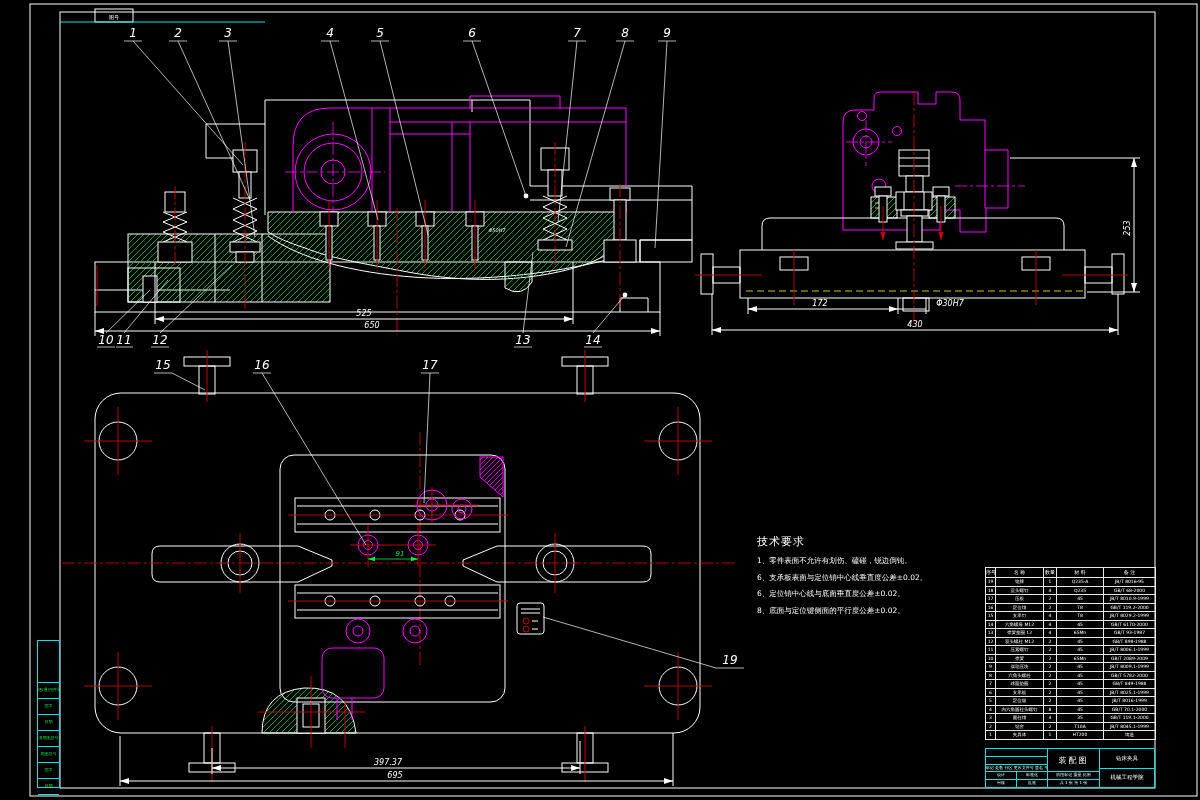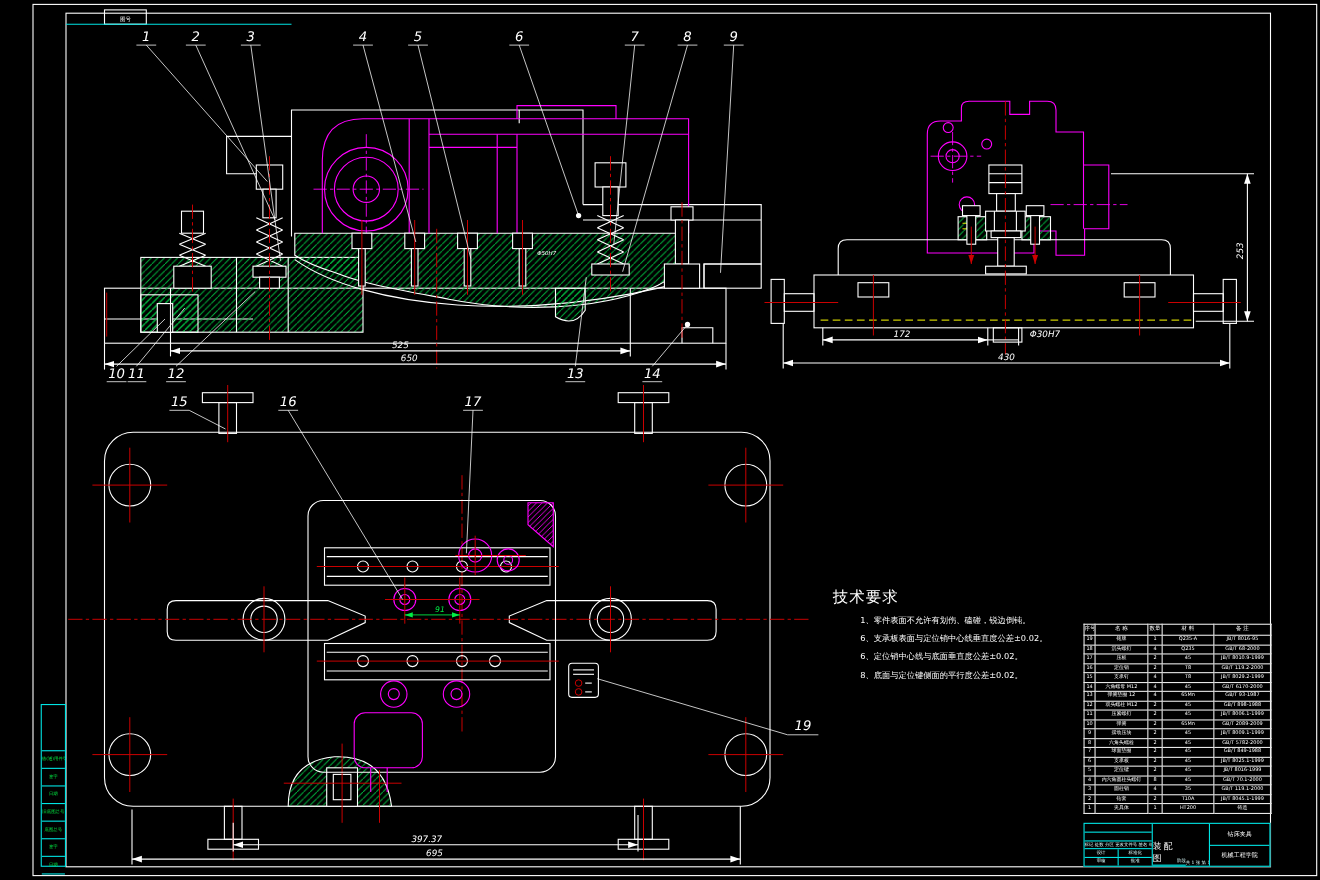--- a/index.html
+++ b/index.html
@@ -17,22 +17,22 @@
   .hg{fill:url(#hg);stroke:#fff;stroke-width:1;}
   .hm{fill:url(#hm);stroke:#ff00ff;stroke-width:1;}
   .lead{stroke:#fff;stroke-width:.7;fill:none;}
   .dim{fill:#fff;font-size:8px;font-style:italic;text-anchor:middle;}
   .dimg{fill:#00ee44;font-size:7px;font-style:italic;text-anchor:middle;}
   .bal{fill:#fff;font-size:12px;font-style:italic;text-anchor:middle;}
   .tiny{fill:#fff;font-size:5px;text-anchor:middle;}
 
   .panel{position:absolute;color:#fff;}
   #notes{left:757px;top:534px;width:240px;}
-  #notes .nt{font-size:14px;margin-bottom:4px;letter-spacing:1px;}
-  #notes .note-line{font-size:7.5px;line-height:16.5px;white-space:nowrap;margin-left:25px;}
+  #notes .nt{font-size:11px;margin-bottom:4px;letter-spacing:1px;}
+  #notes .note-line{font-size:7.5px;line-height:16.5px;white-space:nowrap;}
 
   #bom{left:985px;top:567px;width:170px;height:181px;}
   #bom table{border-collapse:collapse;table-layout:fixed;width:170px;}
   #bom th,#bom td{border:1px solid #e8e8e8;color:#fff;font-weight:normal;
     font-size:4.5px;line-height:7.5px;padding:0;text-align:center;overflow:hidden;white-space:nowrap;}
   #bom th{font-size:5px;line-height:9px;}
 
   #tblock{left:985px;top:748px;width:170px;height:40px;display:flex;
     border:1px solid #00e5e5;box-sizing:border-box;background:#000;}
   #tblock .cell{border-right:1px solid #00e5e5;box-sizing:border-box;}
@@ -635,21 +635,21 @@
     <div class="row" style="flex:0 0 7px;">标记 处数 分区 更改文件号 签名 年月日</div>
     <div class="row" style="flex:0 0 8px;display:flex;">
       <span style="flex:1;border-right:1px solid #00e5e5;">设计</span>
       <span style="flex:1;">标准化</span>
     </div>
     <div class="row" style="flex:1;border-bottom:none;display:flex;">
       <span style="flex:1;border-right:1px solid #00e5e5;">审核</span>
       <span style="flex:1;">批准</span>
     </div>
   </div>
-  <div class="cell" style="width:52px;display:flex;flex-direction:row;align-items:flex-end;">
+  <div class="cell" style="width:52px;display:flex;flex-direction:column;">
     <div class="big" style="flex:0 0 22px;border-bottom:1px solid #00e5e5;">装配图</div>
     <div class="row" style="flex:0 0 8px;">阶段标记  重量  比例</div>
     <div class="row" style="flex:1;border-bottom:none;">共 1 张  第 1 张</div>
   </div>
   <div style="flex:1;display:flex;flex-direction:column;">
     <div class="rt" style="flex:1;border-bottom:1px solid #00e5e5;">钻床夹具</div>
     <div class="rt" style="flex:1;">机械工程学院</div>
   </div>
 </div>
 

